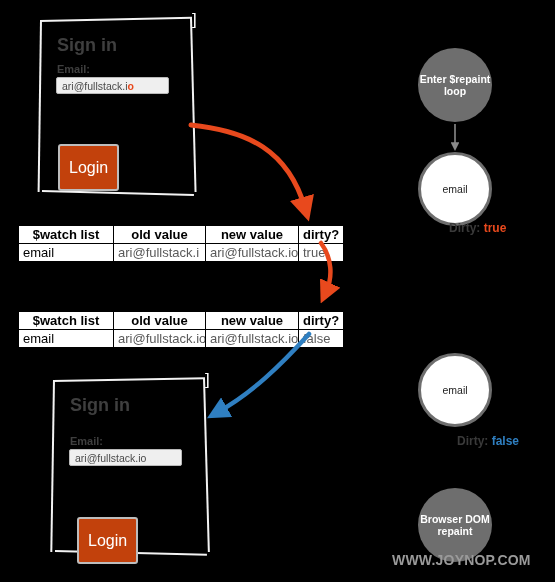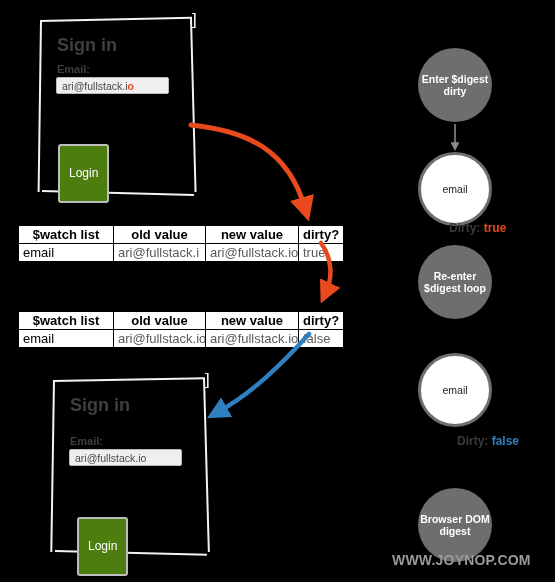--- a/index.html
+++ b/index.html
@@ -17,22 +17,22 @@
   .bracket{position:absolute;color:#fff;font-size:17px;line-height:1;
            font-family:"Liberation Sans", sans-serif;}
 
   .signin-title{position:absolute;color:#3f3f3f;font-weight:bold;font-size:18px;}
   .field-label{position:absolute;color:#3f3f3f;font-weight:bold;font-size:11px;}
   .text-input{position:absolute;background:#efefef;border:1px solid #b9b9b9;
               border-radius:2px;font-size:10.5px;color:#4a4a4a;
               padding:2px 5px;box-sizing:border-box;line-height:13px;
               white-space:nowrap;overflow:hidden;}
   .text-input .typed{color:#e8491d;font-weight:bold;}
-  .login-btn{position:absolute;background:#4d7c0f;border:2px solid #bdbdbd;
-             border-radius:3px;color:#fff;font-size:12px;padding:20px 9px;
+  .login-btn{position:absolute;background:#c2410c;border:2px solid #bdbdbd;
+             border-radius:3px;color:#fff;font-size:16px;padding:14px 9px;
              box-sizing:border-box;line-height:15px;}
 
   
   .wtable{position:absolute;border-collapse:collapse;background:#fff;
           table-layout:fixed;}
   .wtable th,.wtable td{border:1px solid #000;font-size:13px;
           padding:1px 4px;height:15px;box-sizing:border-box;
           text-align:left;white-space:nowrap;overflow:hidden;}
   .wtable th{font-weight:bold;color:#000;text-align:center;}
   .wtable td{color:#5a5a5a;}
@@ -119,47 +119,44 @@
     <div class="edge e-right" style="left:150px;top:-2px;height:174px;transform:rotate(-1.6deg);transform-origin:left top;"></div>
     <span class="bracket" style="left:152px;top:-9px;">]</span>
 
     <div class="signin-title" style="left:17px;top:15px;">Sign in</div>
     <div class="field-label" style="left:17px;top:55px;">Email:</div>
     <div class="text-input" style="left:16px;top:69px;width:113px;height:17px;"><span>ari@fullstack.io</span><span class="typed"></span></div>
     <div class="login-btn" style="left:24px;top:137px;">Login</div>
   </div>
 
   <div class="node gray" style="left:418px;top:48px;width:74px;height:74px;">
-    <span>Enter $digest dirty</span>
+    <span>Enter $repaint loop</span>
   </div>
 
   <div class="node white" style="left:418px;top:152px;width:74px;height:74px;">
     <span>email</span>
   </div>
 
   <div class="dirty-label" style="left:449px;top:221px;">
     <span>Dirty:</span>
     <span class="v-true">true</span>
   </div>
 
-  <div class="node gray" style="left:418px;top:245px;width:74px;height:74px;">
-    <span>Re-enter $digest loop</span>
-  </div>
 
   <div class="node white" style="left:418px;top:353px;width:74px;height:74px;">
     <span>email</span>
   </div>
 
   <div class="dirty-label" style="left:449px;top:434px;padding-left:8px;">
     <span>Dirty:</span>
     <span class="v-false">false</span>
   </div>
 
   <div class="node gray" style="left:418px;top:488px;width:74px;height:74px;">
-    <span>Browser DOM digest</span>
+    <span>Browser DOM repaint</span>
   </div>
 
   <div class="watermark" style="left:392px;top:552px;">WWW.JOYNOP.COM</div>
 
   <svg class="overlay" viewBox="0 0 555 582">
     <defs>
       <marker id="ah-orange" markerWidth="5" markerHeight="5" refX="2.2" refY="2.5" orient="auto" markerUnits="strokeWidth">
         <path d="M0,0 L5,2.5 L0,5 z" fill="#e8491d"></path>
       </marker>
       <marker id="ah-blue" markerWidth="5" markerHeight="5" refX="2.2" refY="2.5" orient="auto" markerUnits="strokeWidth">

